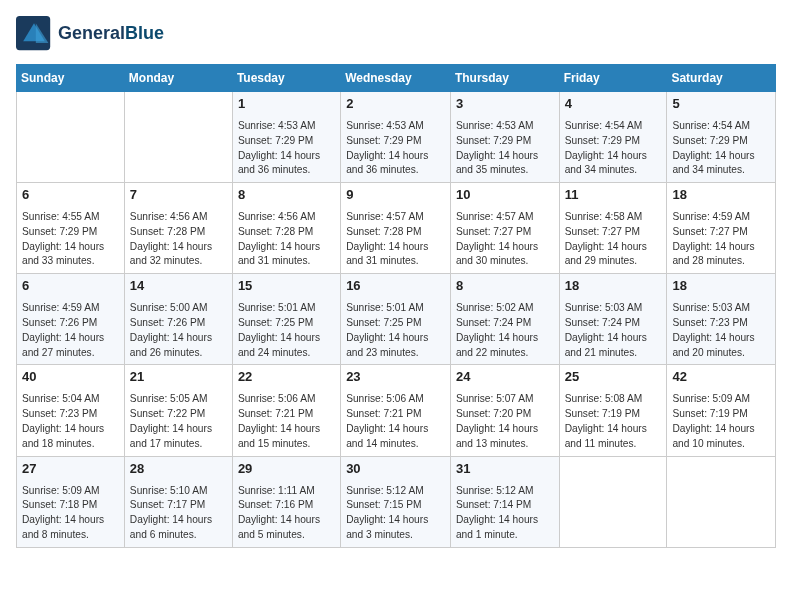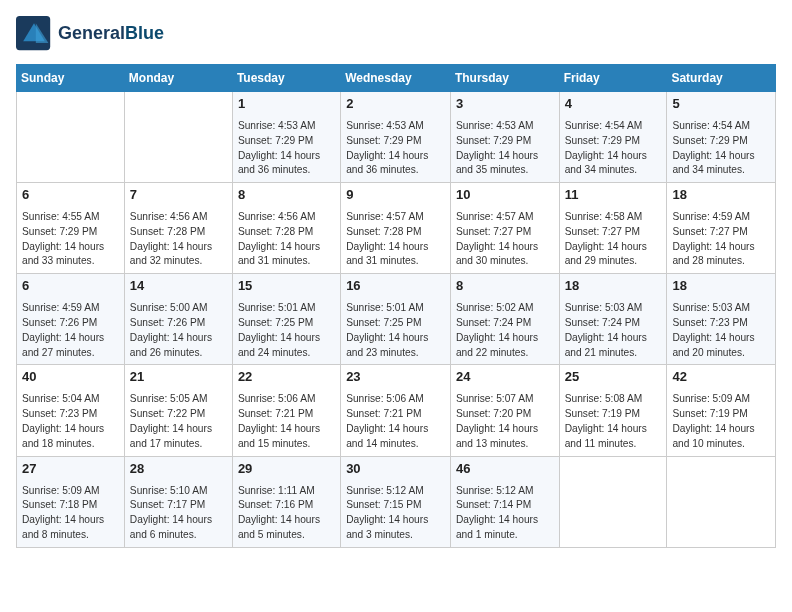--- a/index.html
+++ b/index.html
@@ -312,21 +312,21 @@
 Sunset: 7:16 PM
 Daylight: 14 hours and 5 minutes.</div>
         </td>
         <td>
           <span class="day-num">30</span>
           <div class="cell-info" style="white-space: pre-line;">Sunrise: 5:12 AM
 Sunset: 7:15 PM
 Daylight: 14 hours and 3 minutes.</div>
         </td>
         <td>
-          <span class="day-num">46</span>
+          <span class="day-num">31</span>
           <div class="cell-info" style="white-space: pre-line;">Sunrise: 5:12 AM
 Sunset: 7:14 PM
 Daylight: 14 hours and 1 minute.</div>
         </td>
         <td class="empty"></td>
         <td class="empty"></td>
       </tr>
     </tbody>
 </table>
 

